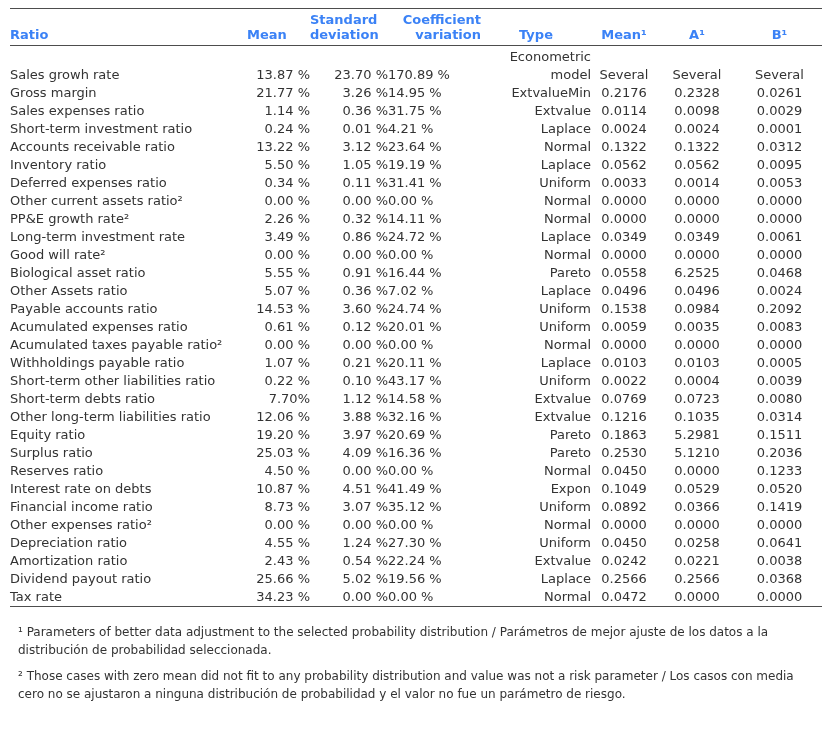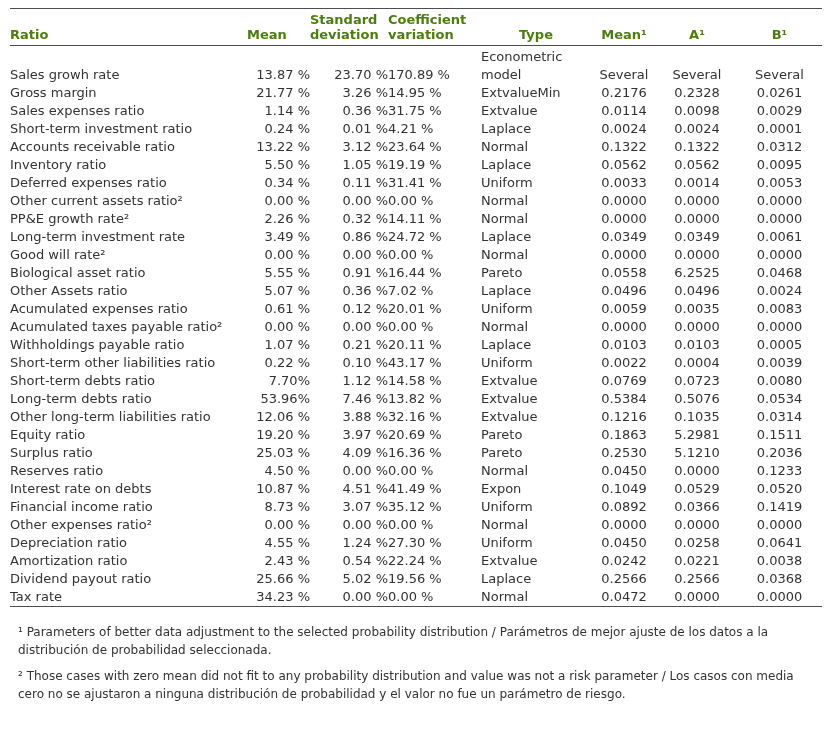--- a/index.html
+++ b/index.html
@@ -24,40 +24,40 @@
     border-top: 1px solid #4d4d4d;
     border-bottom: 1px solid #4d4d4d;
     font-size: 13px;
   }
   table.ratios th {
     font-weight: bold;
     vertical-align: bottom;
     padding: 3px 0 3px 0;
     border-bottom: 1px solid #4d4d4d;
     line-height: 15px;
-    color: #4d7c0f;
+    color: #3b82f6;
   }
   table.ratios td {
     padding: 0;
     line-height: 18px;
     vertical-align: bottom;
     white-space: normal;
   }
   
   th.col-ratio        { text-align: left;  padding-left: 3px; }
   th.col-mean         { text-align: left; padding-right: 8px; }
   th.col-std          { text-align: left;  padding-left: 10px; }
-  th.col-coef         { text-align: left;  padding-left: 10px; }
+  th.col-coef         { text-align: right;  padding-left: 10px; }
   th.col-type, th.col-mean1, th.col-a1, th.col-b1 { text-align: center; }
 
   td:nth-child(1) { text-align: left;  padding-left: 3px; white-space: nowrap; }
   td:nth-child(2) { text-align: right; padding-right: 8px; white-space: nowrap; }
   td:nth-child(3) { text-align: right; padding-right: 8px; white-space: nowrap; }
   td:nth-child(4) { text-align: left; padding-right: 8px; white-space: nowrap; }
-  td:nth-child(5) { text-align: left; }
+  td:nth-child(5) { text-align: right; }
   td:nth-child(6) { text-align: center; white-space: nowrap; }
   td:nth-child(7) { text-align: center; white-space: nowrap; }
   td:nth-child(8) { text-align: center; white-space: nowrap; }
 
   tbody tr:first-child td { padding-top: 2px; }
 
   .footnotes {
     width: 812px;
     margin-top: 16px;
     font-size: 12px;
@@ -219,20 +219,30 @@
           <td>Other Assets ratio</td>
           <td>5.07 %</td>
           <td>0.36 %</td>
           <td>7.02 %</td>
           <td>Laplace</td>
           <td>0.0496</td>
           <td>0.0496</td>
           <td>0.0024</td>
         </tr>
         <tr>
+          <td>Payable accounts ratio</td>
+          <td>14.53 %</td>
+          <td>3.60 %</td>
+          <td>24.74 %</td>
+          <td>Uniform</td>
+          <td>0.1538</td>
+          <td>0.0984</td>
+          <td>0.2092</td>
+        </tr>
+        <tr>
           <td>Acumulated expenses ratio</td>
           <td>0.61 %</td>
           <td>0.12 %</td>
           <td>20.01 %</td>
           <td>Uniform</td>
           <td>0.0059</td>
           <td>0.0035</td>
           <td>0.0083</td>
         </tr>
         <tr>
@@ -269,30 +279,20 @@
           <td>Short-term debts ratio</td>
           <td>7.70%</td>
           <td>1.12 %</td>
           <td>14.58 %</td>
           <td>Extvalue</td>
           <td>0.0769</td>
           <td>0.0723</td>
           <td>0.0080</td>
         </tr>
         <tr>
-          <td>Long-term debts ratio</td>
-          <td>53.96%</td>
-          <td>7.46 %</td>
-          <td>13.82 %</td>
-          <td>Extvalue</td>
-          <td>0.5384</td>
-          <td>0.5076</td>
-          <td>0.0534</td>
-        </tr>
-        <tr>
           <td>Other long-term liabilities ratio</td>
           <td>12.06 %</td>
           <td>3.88 %</td>
           <td>32.16 %</td>
           <td>Extvalue</td>
           <td>0.1216</td>
           <td>0.1035</td>
           <td>0.0314</td>
         </tr>
         <tr>

